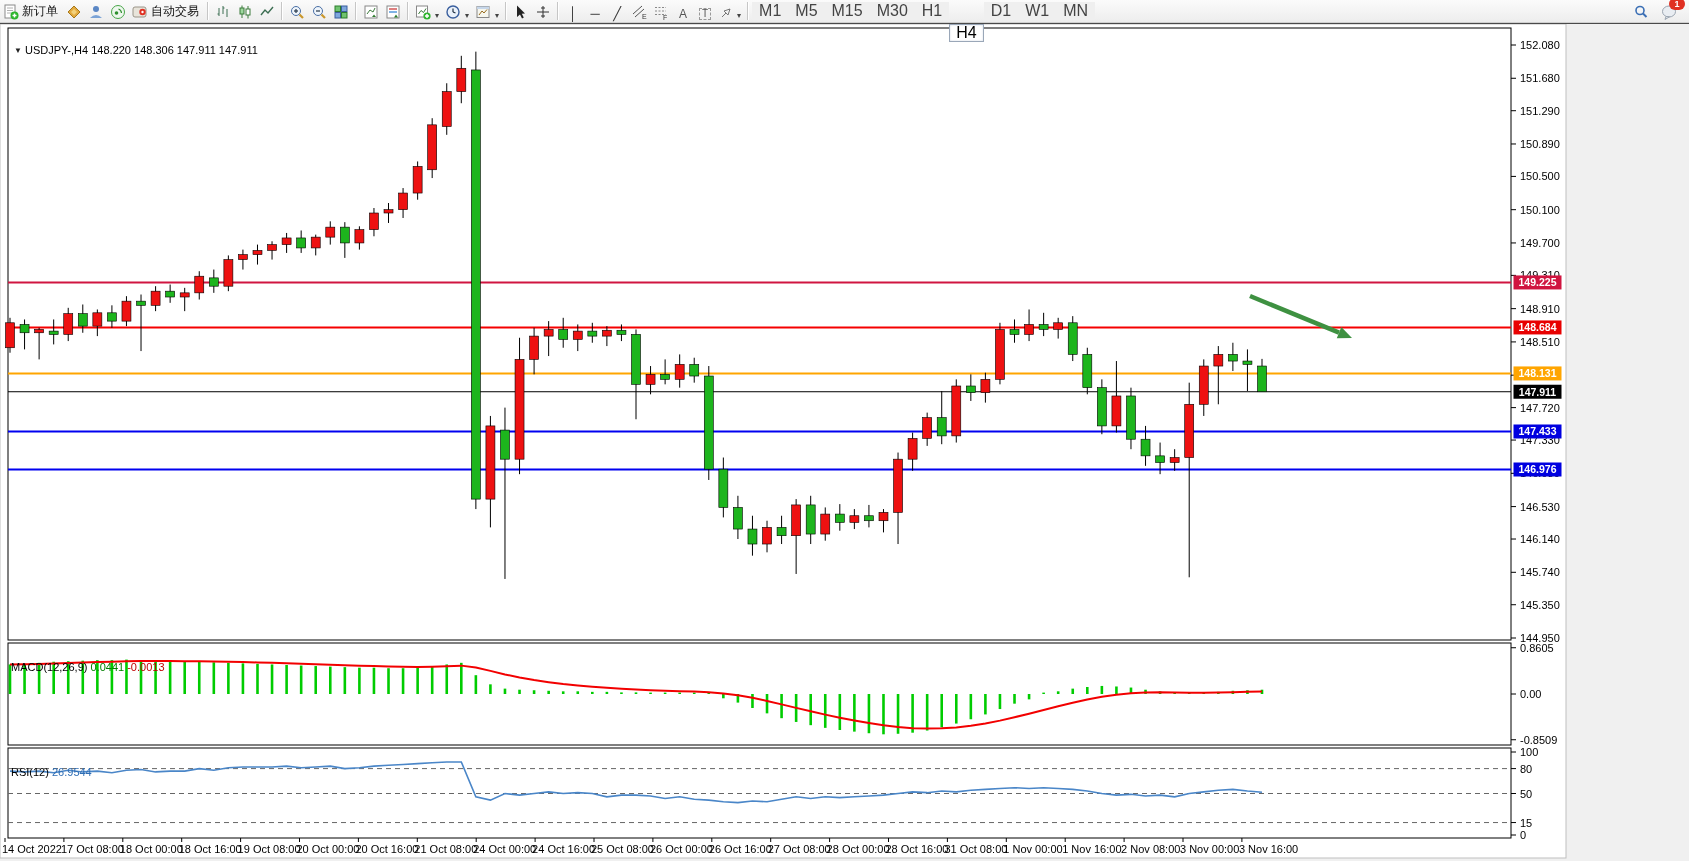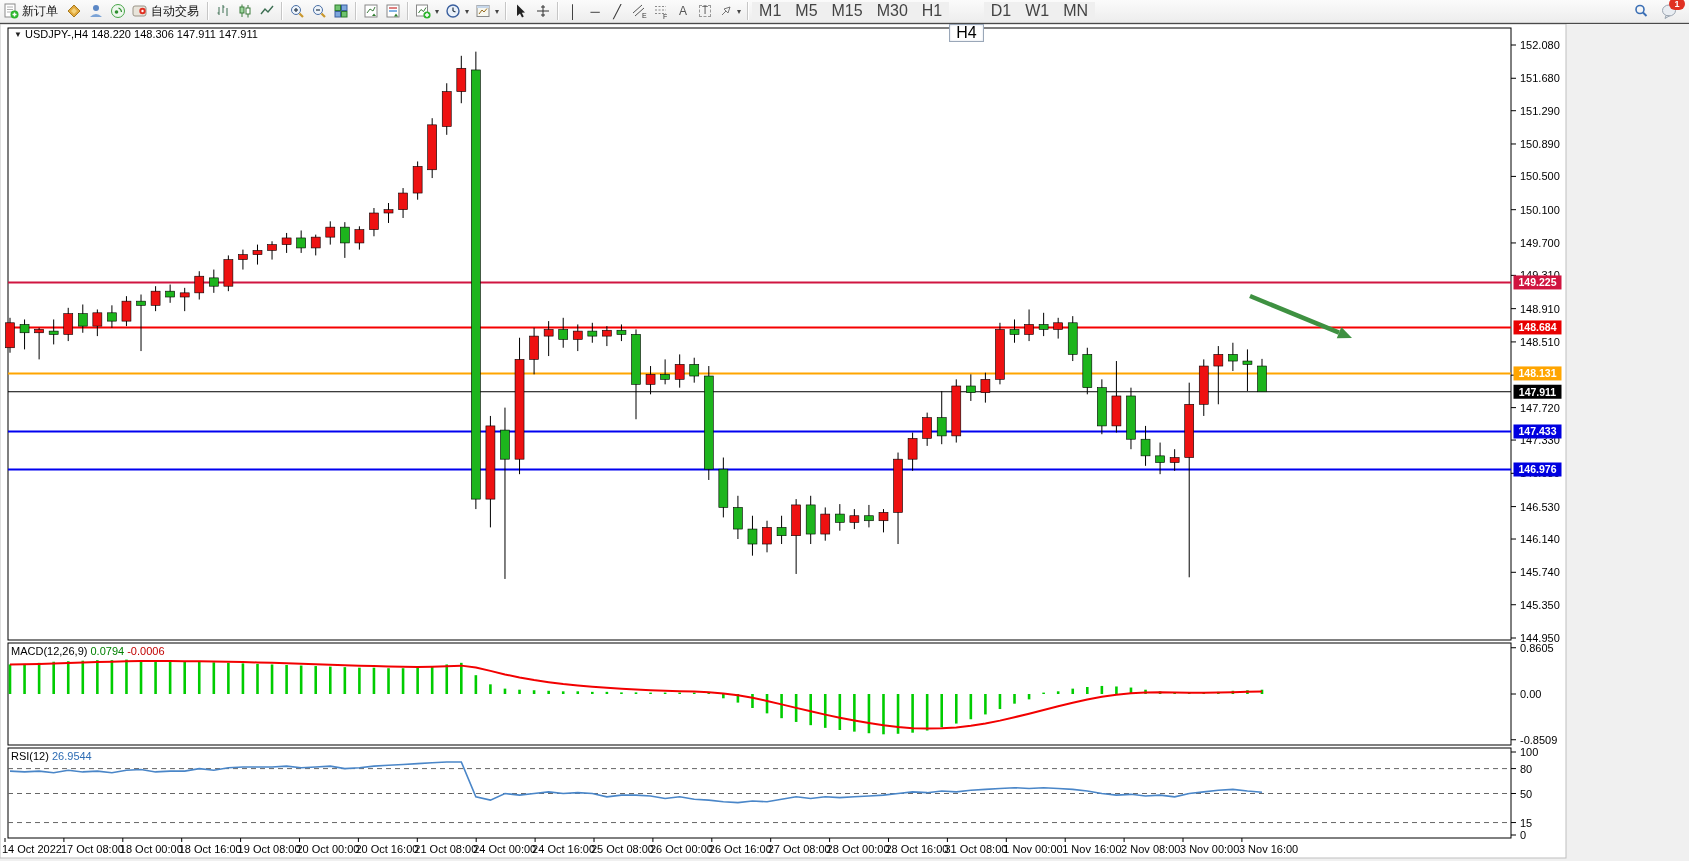--- a/index.html
+++ b/index.html
@@ -1,35 +1,35 @@
 <!DOCTYPE html>
 <html><head>
 <meta charset="utf-8">
 <style>
   html,body{margin:0;padding:0;width:1689px;height:861px;overflow:hidden;background:#f0f0f0;
     font-family:"Liberation Sans",sans-serif;-webkit-font-smoothing:antialiased;}
   
   #toolbar{position:absolute;left:0;top:0;width:1689px;height:22px;background:linear-gradient(#fbfbfb,#ededed);
     display:flex;align-items:center;z-index:5;border-bottom:1px solid #cfcfcf;}
-  .tbtn{height:20px;min-width:22px;display:flex;align-items:center;justify-content:center;gap:3px;
+  .tbtn{height:20px;min-width:22px;display:flex;align-items:flex-end;justify-content:center;gap:3px;
     padding:0 2px;border:1px solid transparent;background:transparent;font-size:12px;color:#222;cursor:default;}
   .tlabel{font-size:12px;color:#111;white-space:nowrap;padding-right:2px;}
   .sep{width:1px;height:18px;background:#c6c6c6;border-right:1px solid #fff;margin:0 3px;}
   .caret{font-size:8px;color:#444;margin-left:1px;}
   .glyph{font-size:13px;color:#333;line-height:1;}
   .tf{font-size:16px;color:#444;min-width:26px;height:18px;display:flex;align-items:center;justify-content:center;
     border:1px solid transparent;}
   .tf.active{background:#fff;border:1px solid #9aa7b8;box-shadow:inset 0 0 2px #cdd5e0;color:#000;margin-top:44px;}
   #chat-badge{position:absolute;top:-4px;right:-5px;background:#e03123;color:#fff;font-size:9px;font-weight:bold;
     border-radius:7px;min-width:12px;height:12px;display:flex;align-items:center;justify-content:center;padding:0 2px;}
   .rightgrp{margin-left:auto;display:flex;align-items:center;padding-right:8px;gap:6px;}
   
   #frame-divider{position:absolute;left:0;top:22px;width:1689px;height:2px;background:#4a4a4a;z-index:4;}
   #chartsvg{position:absolute;left:0;top:0;z-index:1;}
-  .ov{position:absolute;font-size:11px;color:#000;z-index:3;white-space:nowrap;}
+  .ov{position:absolute;font-size:11px;color:#000;z-index:3;white-space:nowrap;margin-top:16px;}
   .ov .tri{font-size:8px;vertical-align:1px;color:#222;}
   .mval-main{color:#008000;}
   .mval-sig{color:#c00000;}
   .rsi-val{color:#2e6db4;}
 </style>
 </head>
 <body>
 
 <div id="toolbar">
   <button class="tbtn">
@@ -250,22 +250,22 @@
 
 <div id="frame-divider"></div>
 
 <div class="ov" style="left:14px;top:28px;">
   <span class="tri">▼</span>
   <span>USDJPY-,H4</span>
   <span>148.220 148.306 147.911 147.911</span>
 </div>
 <div class="ov" style="left:11px;top:645px;">
   <span>MACD(12,26,9)</span>
-  <span class="mval-main">0.0794</span>
-  <span class="mval-sig">-0.0006</span>
+  <span class="mval-main">0.0441</span>
+  <span class="mval-sig">-0.0013</span>
 </div>
 <div class="ov" style="left:11px;top:750px;">
   <span>RSI(12)</span>
   <span class="rsi-val">26.9544</span>
 </div>
 
 <svg id="chartsvg" width="1689" height="861">
     <rect x="0" y="24" width="1566" height="834" fill="#ffffff" stroke="#bfbfbf"></rect>
     <rect x="8" y="28" width="1503" height="612" fill="#ffffff" stroke="#000" stroke-width="1"></rect>
     <rect x="8" y="643" width="1503" height="102" fill="#ffffff" stroke="#000" stroke-width="1"></rect>

